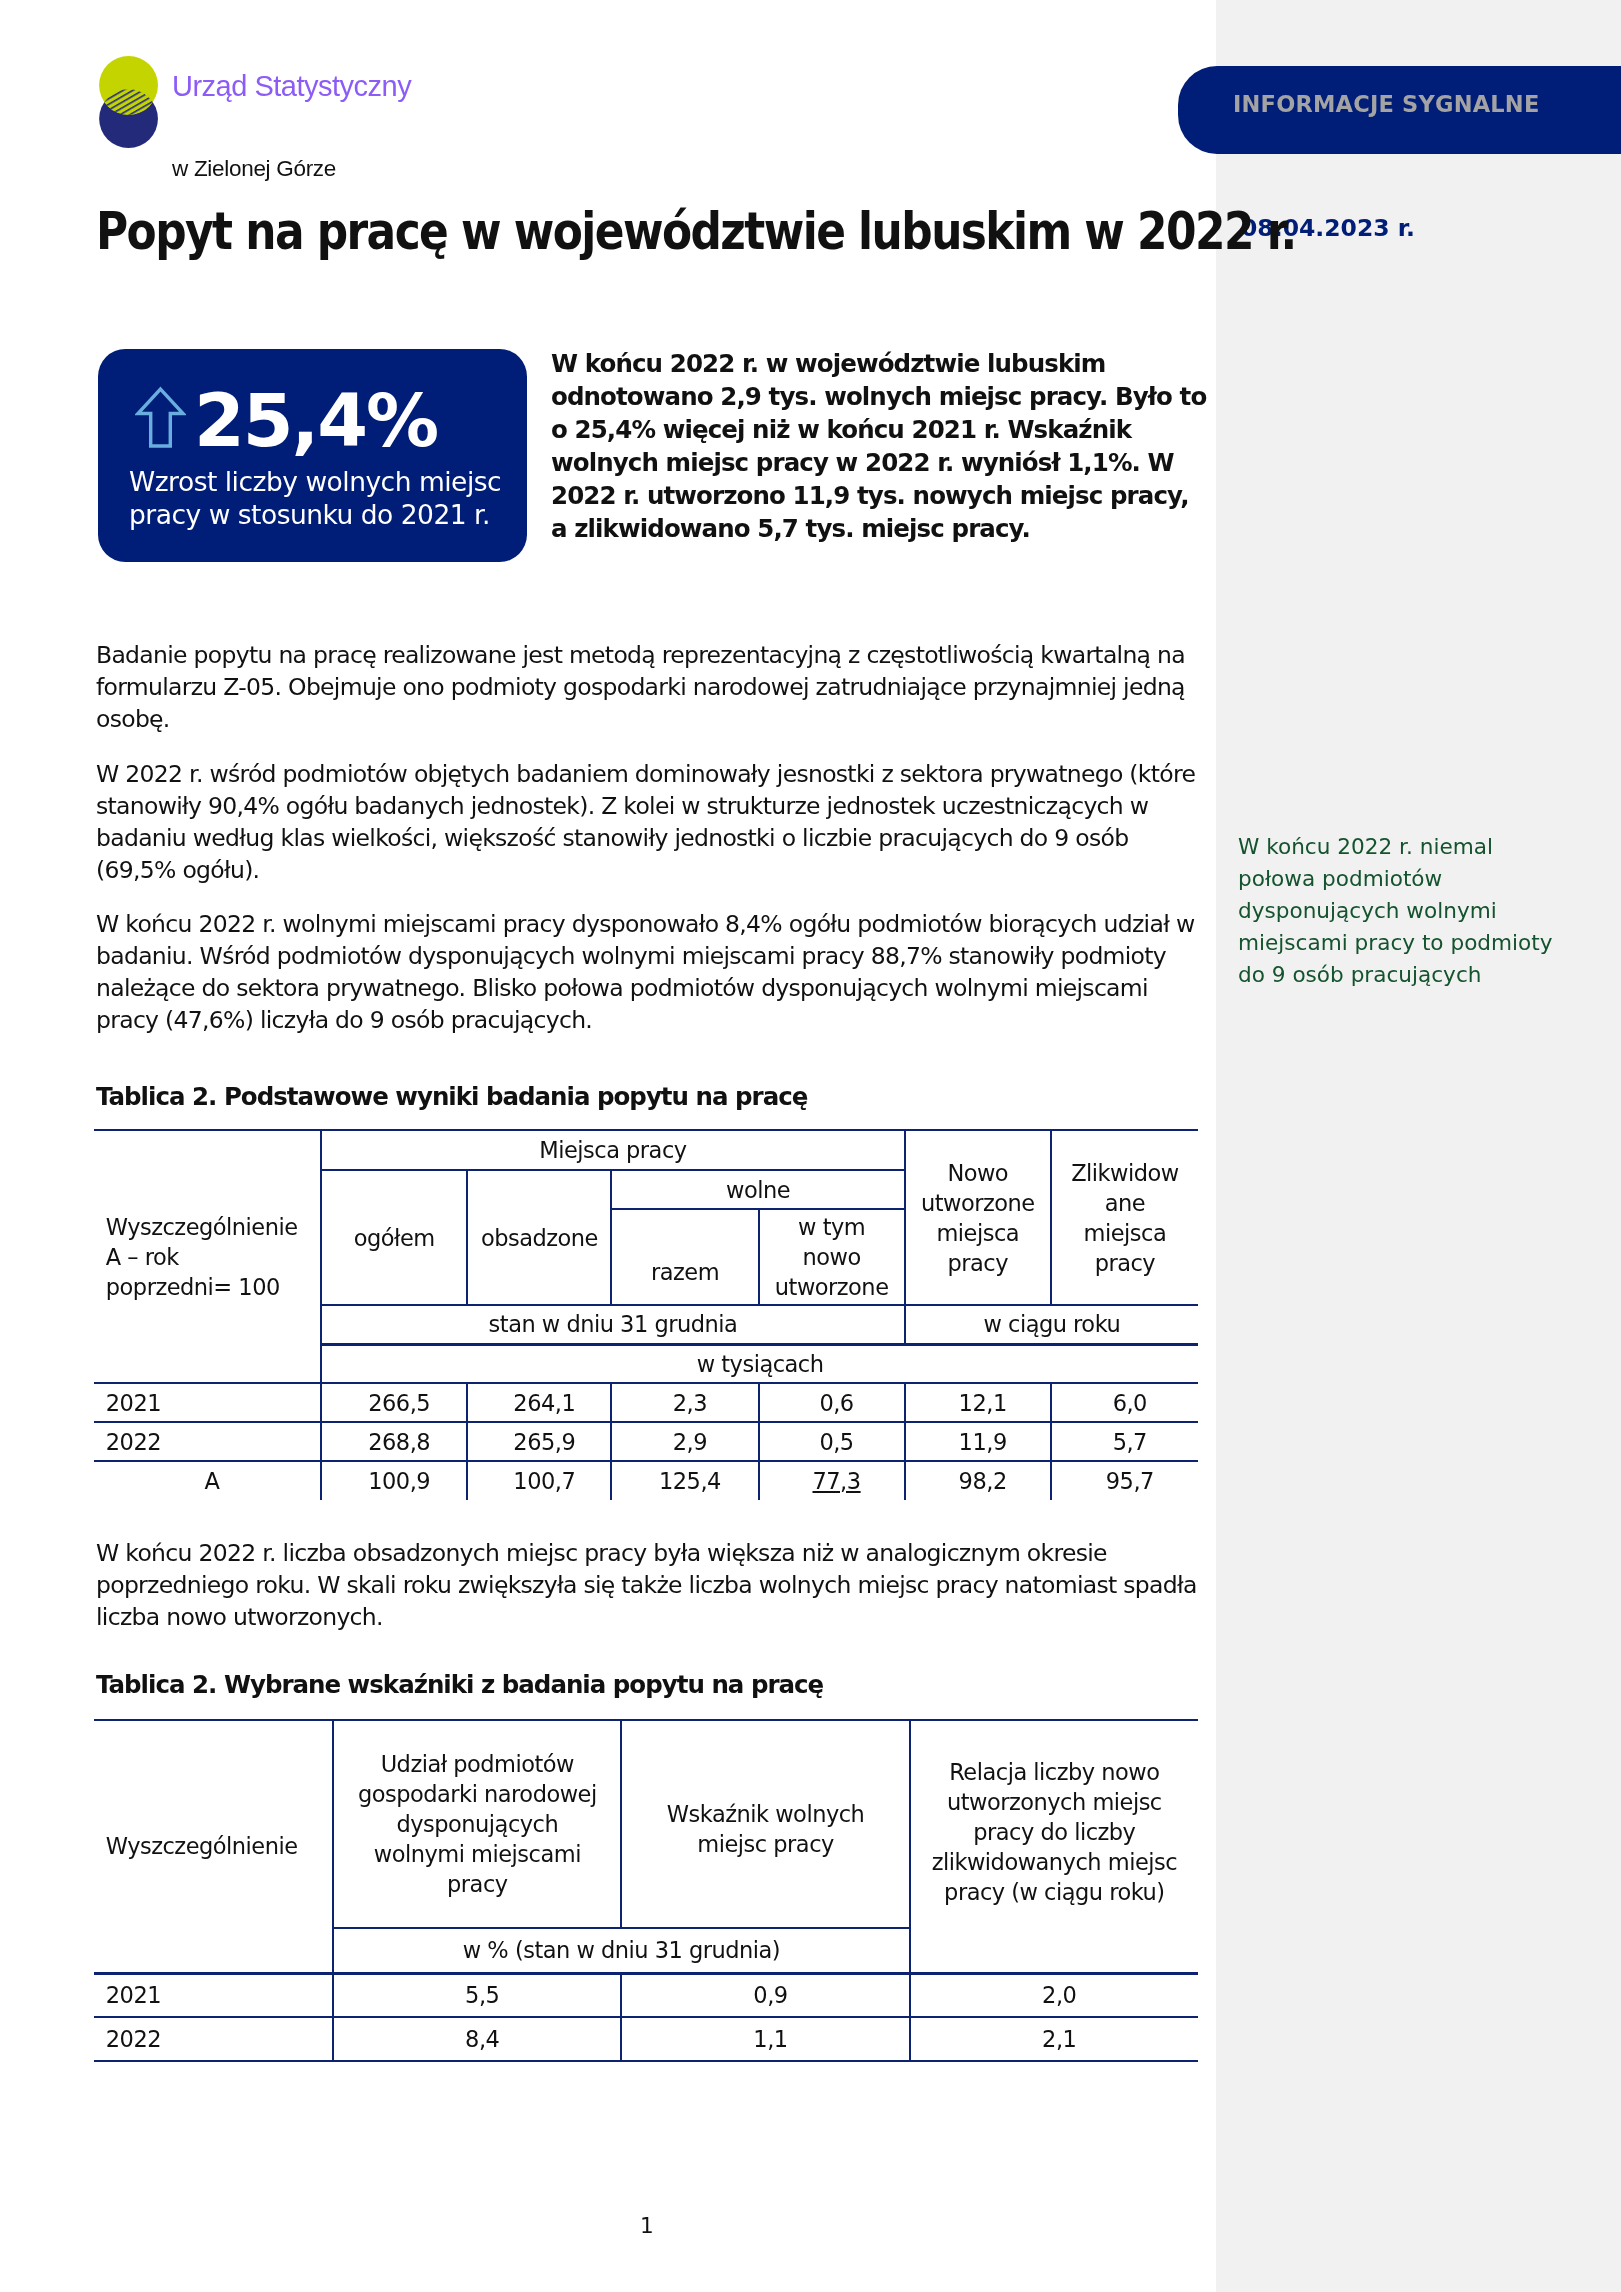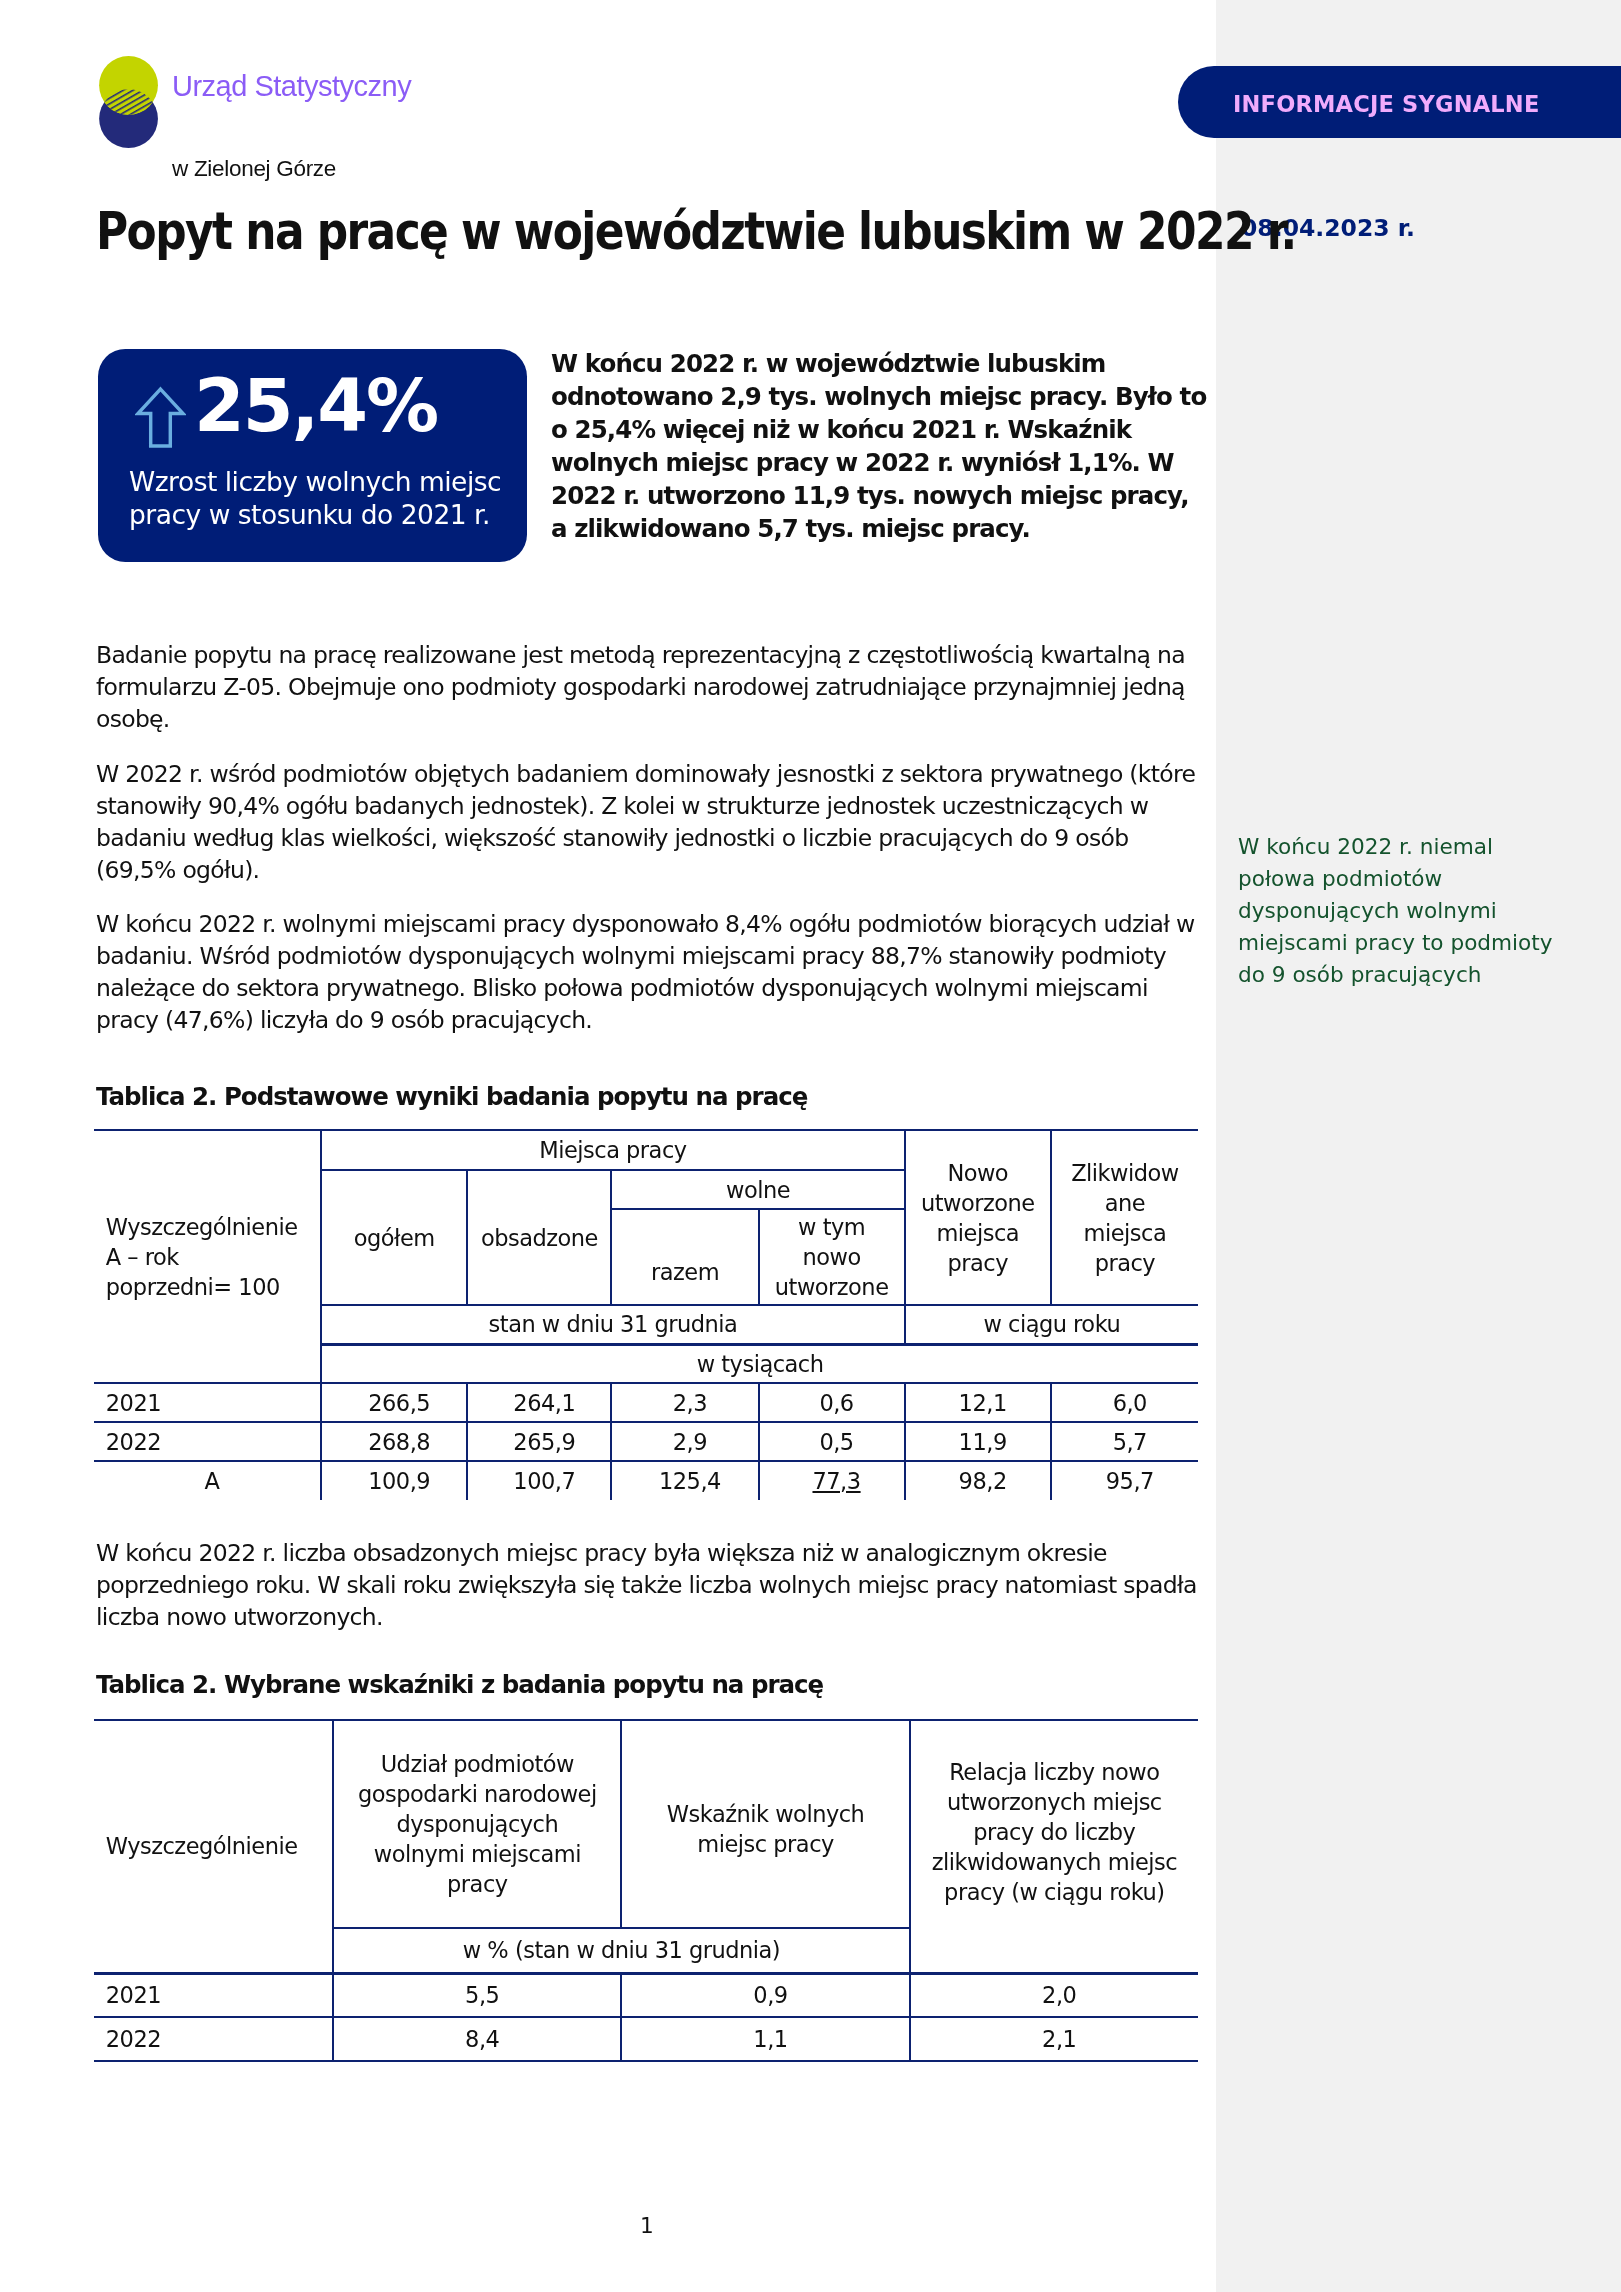--- a/index.html
+++ b/index.html
@@ -1,31 +1,31 @@
 <!DOCTYPE html>
 <html><head>
 <meta charset="utf-8">
 <style>
   html, body { margin:0; padding:0; }
   body { width:1621px; height:2293px; position:relative; background:#ffffff; font-family:"Liberation Sans", sans-serif; color:#111; overflow:hidden; }
   .sidebar { position:absolute; left:1216px; top:0; width:405px; height:2293px; background:#f1f1f1; }
-  .pill { position:absolute; left:1178px; top:66px; width:443px; height:72px; background:#001d77; border-radius:39px 0 0 39px; color:#f0abfc; font-family:"DejaVu Sans", sans-serif; font-weight:bold; font-size:22.5px; line-height:76px; padding-left:55px; box-sizing:border-box; letter-spacing:0.2px; }
+  .pill { position:absolute; left:1178px; top:66px; width:443px; height:88px; background:#001d77; border-radius:39px 0 0 39px; color:#a3a3a3; font-family:"DejaVu Sans", sans-serif; font-weight:bold; font-size:22.5px; line-height:76px; padding-left:55px; box-sizing:border-box; letter-spacing:0.2px; }
   .date { position:absolute; left:1241px; top:214px; color:#001d77; font-weight:bold; font-size:23.5px; font-family:"DejaVu Sans", sans-serif; }
   .side-note { position:absolute; left:1238px; top:831px; width:333px; font-size:21.6px; line-height:32px; color:#14532d; font-family:"DejaVu Sans", sans-serif; }
 
   .logo { position:absolute; left:96px; top:54px; width:323px; height:98px; }
   .logo svg { position:absolute; left:0; top:0; }
   .logo .l1 { position:absolute; left:76px; top:15.7px; font-size:29px; color:#8b5cf6; letter-spacing:-0.5px; }
   .logo .l2 { position:absolute; left:76px; top:54px; font-size:22.5px; color:#111; letter-spacing:-0.3px;margin-top:48px; }
 
   .title { position:absolute; left:96px; top:202px; font-size:51px; font-weight:bold; color:#111; letter-spacing:-1.8px; transform:scaleX(0.86); transform-origin:left top; white-space:nowrap; font-family:"DejaVu Sans", sans-serif; }
 
   .hl-box { position:absolute; left:98px; top:349px; width:429px; height:213px; background:#001d77; border-radius:27.4px; color:#fff; }
   .hl-arrow { position:absolute; left:37px; top:37px; }
-  .hl-value { position:absolute; left:96px; top:14px; font-size:73px; font-weight:bold; font-family:"DejaVu Sans", sans-serif; letter-spacing:-2px; }
+  .hl-value { position:absolute; left:96px; top:29px; font-size:73px; font-weight:bold; font-family:"DejaVu Sans", sans-serif; letter-spacing:-2px; }
   .hl-desc { position:absolute; left:31px; top:116px; width:392px; font-size:26.5px; line-height:33px; font-family:"DejaVu Sans", sans-serif; letter-spacing:-0.5px; }
 
   .lead { position:absolute; left:551px; top:347px; width:657px; font-size:24.5px; line-height:33px; font-weight:bold; font-family:"DejaVu Sans", sans-serif; letter-spacing:-0.9px; color:#111; }
 
   .para { position:absolute; left:96px; width:1117px; font-size:23.5px; line-height:32px; font-family:"DejaVu Sans", sans-serif; letter-spacing:-0.7px; color:#111; }
 
   .tcap { position:absolute; left:96px; font-size:24.5px; font-weight:bold; font-family:"DejaVu Sans", sans-serif; letter-spacing:-1px; color:#111; }
 
   table.t { position:absolute; left:94px; border-collapse:collapse; font-family:"DejaVu Sans", sans-serif; font-size:22.5px; color:#111; letter-spacing:-0.5px; }
   table.t td { border:2px solid #0d2270; padding:0 9.8px; text-align:center; vertical-align:middle; line-height:30px; }

